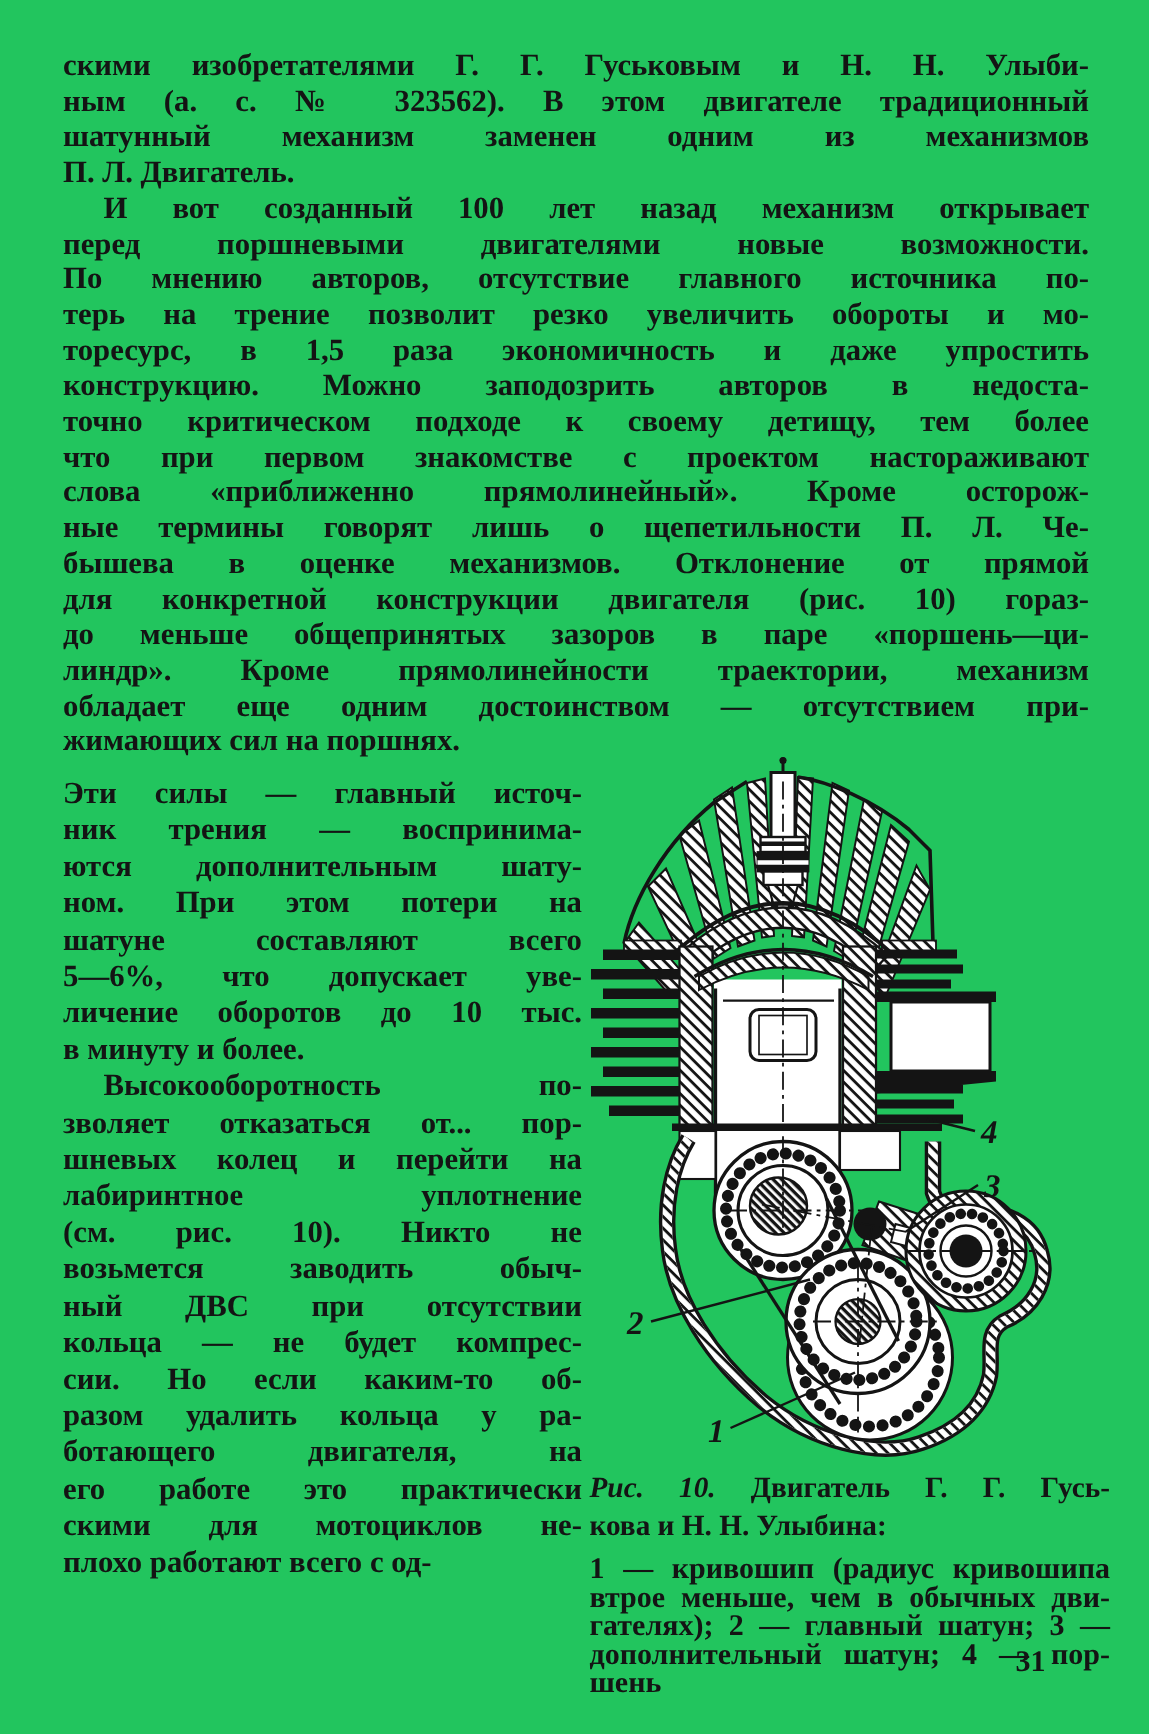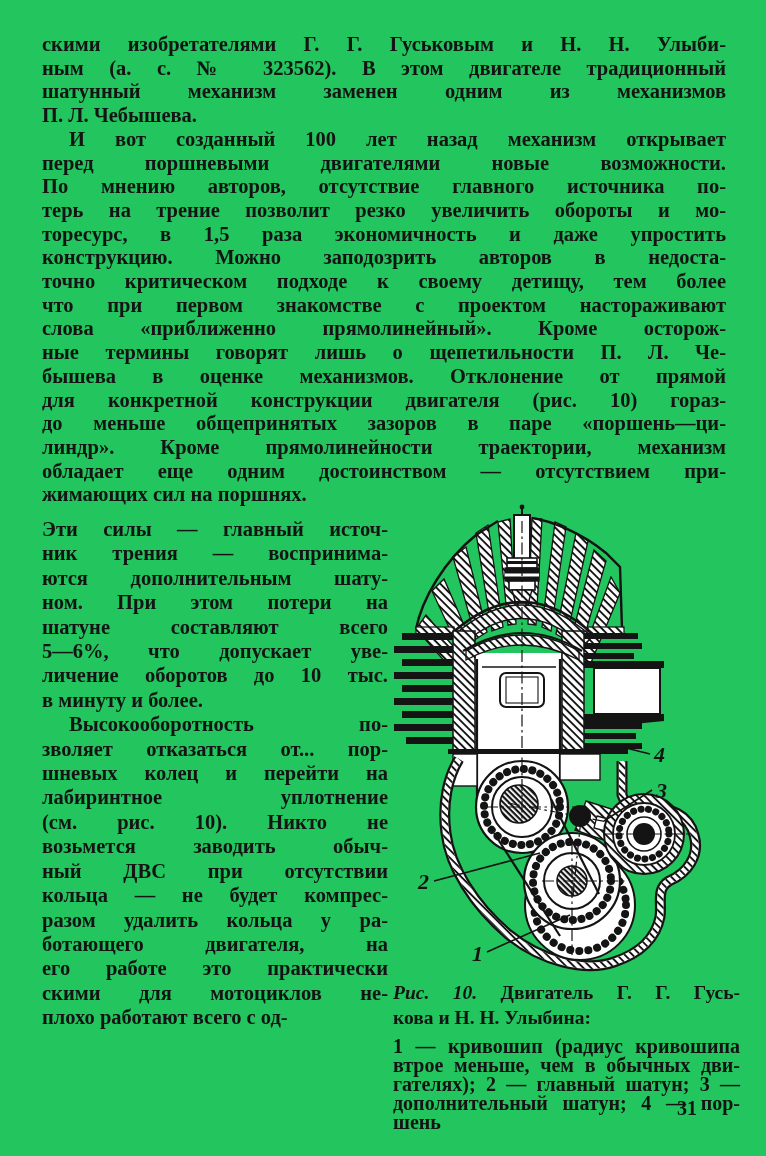--- a/index.html
+++ b/index.html
@@ -26,21 +26,21 @@
 </style>
 </head>
 <body>
 
 <div class="page">
 
   <div class="textblock top">
       <div class="tline">скими изобретателями Г. Г. Гуськовым и Н. Н. Улыби-</div>
       <div class="tline">ным (а. с. № 323562). В этом двигателе традиционный</div>
       <div class="tline">шатунный механизм заменен одним из механизмов</div>
-      <div class="tline end">П. Л. Чебышева.</div>
+      <div class="tline end">П. Л. Двигатель.</div>
       <div class="tline ind">И вот созданный 100 лет назад механизм открывает</div>
       <div class="tline">перед поршневыми двигателями новые возможности.</div>
       <div class="tline">По мнению авторов, отсутствие главного источника по-</div>
       <div class="tline">терь на трение позволит резко увеличить обороты и мо-</div>
       <div class="tline">торесурс, в 1,5 раза экономичность и даже упростить</div>
       <div class="tline">конструкцию. Можно заподозрить авторов в недоста-</div>
       <div class="tline">точно критическом подходе к своему детищу, тем более</div>
       <div class="tline">что при первом знакомстве с проектом настораживают</div>
       <div class="tline">слова «приближенно прямолинейный». Кроме осторож-</div>
       <div class="tline">ные термины говорят лишь о щепетильности П. Л. Че-</div>
@@ -62,20 +62,21 @@
       <div class="tline">личение оборотов до 10 тыс.</div>
       <div class="tline end">в минуту и более.</div>
       <div class="tline ind">Высокооборотность по-</div>
       <div class="tline">зволяет отказаться от... пор-</div>
       <div class="tline">шневых колец и перейти на</div>
       <div class="tline">лабиринтное уплотнение</div>
       <div class="tline">(см. рис. 10). Никто не</div>
       <div class="tline">возьмется заводить обыч-</div>
       <div class="tline">ный ДВС при отсутствии</div>
       <div class="tline">кольца — не будет компрес-</div>
+      <div class="tline">сии. Но если каким-то об-</div>
       <div class="tline">разом удалить кольца у ра-</div>
       <div class="tline">ботающего двигателя, на</div>
       <div class="tline">его работе это практически</div>
       <div class="tline">скими для мотоциклов не-</div>
       <div class="tline end">плохо работают всего с од-</div>
     </div>
 
   <figure class="fig">
     <svg width="374" height="474" viewBox="0 0 374 474" xmlns="http://www.w3.org/2000/svg">
       <defs>

